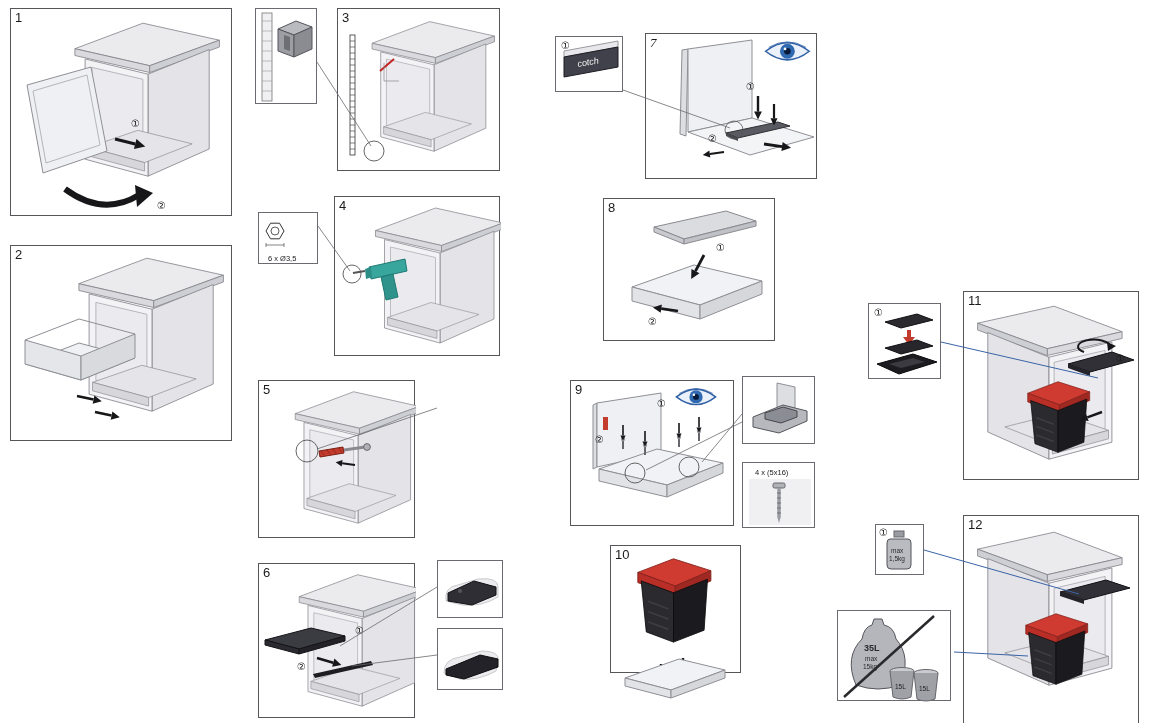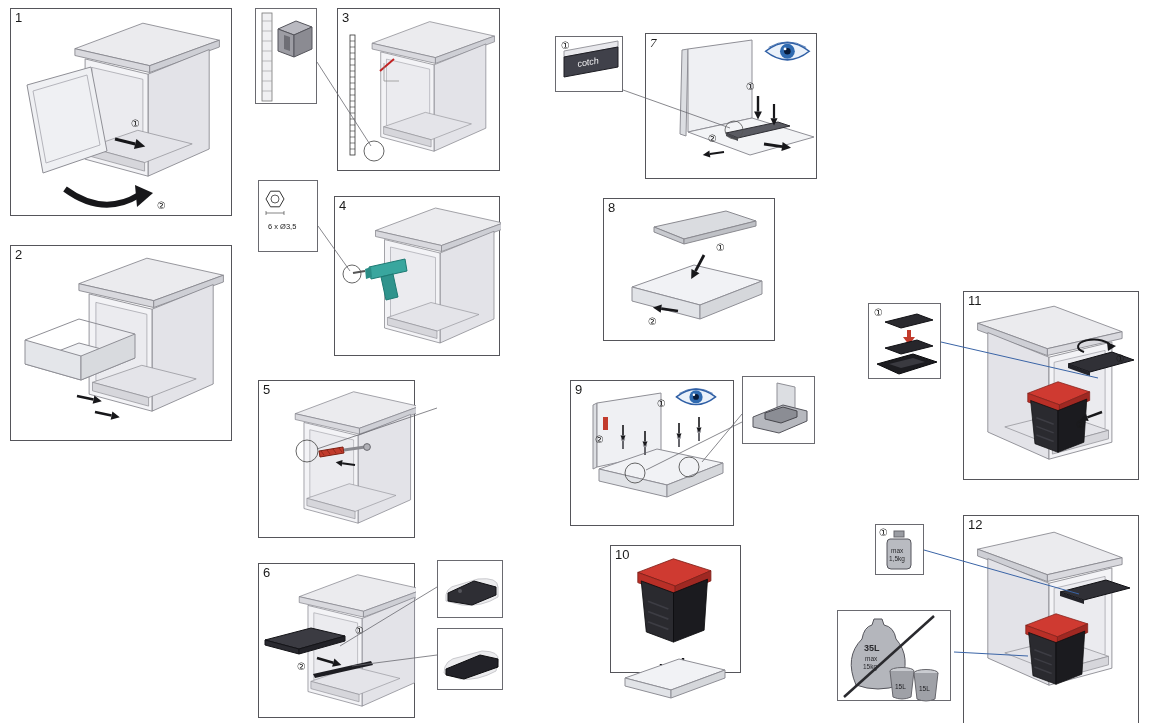--- a/index.html
+++ b/index.html
@@ -109,21 +109,21 @@
     <g>
       <rect x="12" y="26" width="5" height="120" fill="#fff" stroke="#333" stroke-width="0.8"></rect>
       <path d="M12,32h5M12,38h5M12,44h5M12,50h5M12,56h5M12,62h5M12,68h5M12,74h5M12,80h5M12,86h5M12,92h5M12,98h5M12,104h5M12,110h5M12,116h5M12,122h5M12,128h5M12,134h5M12,140h5" stroke="#333" stroke-width="0.6"></path>
     </g>
     <line x1="42" y1="62" x2="56" y2="50" stroke="#c22222" stroke-width="2"></line>
     <path d="M46,72 v-18 M46,72 h15" stroke="#888" stroke-width="0.7" fill="none"></path>
     <circle cx="36" cy="142" r="10" fill="none" stroke="#555" stroke-width="0.9"></circle>
   </svg>
 </section>
 
-<div class="inset" style="left:258px;top:180px;width:60px;height:72px">
+<div class="inset" style="left:258px;top:212px;width:60px;height:52px">
   <svg width="60" height="56" viewBox="0 0 60 56">
     <polygon points="25,18 20.5,25.8 11.5,25.8 7,18 11.5,10.2 20.5,10.2" fill="#fff" stroke="#333" stroke-width="1"></polygon>
     <circle cx="16" cy="18" r="4" fill="none" stroke="#333" stroke-width="0.8"></circle>
     <path d="M7,32 h18 M7,30 v4 M25,30 v4" stroke="#333" stroke-width="0.6" fill="none"></path>
     <text class="lbl" x="9" y="48">6 x Ø3,5</text>
   </svg>
 </div>
 
 <section class="panel" style="left:334px;top:196px;width:166px;height:160px">
   <span class="num">4</span>
@@ -288,20 +288,32 @@
 </section>
 
 <div class="inset" style="left:742px;top:376px;width:73px;height:68px">
   <svg width="73" height="68" viewBox="0 0 73 68">
     <polygon points="34,6 52,10 52,34 34,30" fill="#dcdee2" stroke="#8f8f96"></polygon>
     <polygon points="10,40 40,28 64,34 64,44 36,56 10,50" fill="#b6b8be" stroke="#55555c"></polygon>
     <polygon points="22,36 40,30 54,34 54,40 38,46 22,42" fill="#8b8d94" stroke="#46464c"></polygon>
   </svg>
 </div>
 
+<div class="inset" style="left:742px;top:462px;width:73px;height:66px">
+  <svg width="73" height="66" viewBox="0 0 73 66">
+    <text class="lbl" x="12" y="12">4 x (5x16)</text>
+    <rect x="6" y="16" width="62" height="46" fill="#f0f0f3"></rect>
+    <g transform="translate(36,20)">
+      <rect x="-6" y="0" width="12" height="5" rx="1.5" fill="#b0b2b8" stroke="#66666c"></rect>
+      <line x1="0" y1="5" x2="0" y2="34" stroke="#9a9ca2" stroke-width="3.5"></line>
+      <path d="M-2,10h4M-2,15h4M-2,20h4M-2,25h4M-2,30h4" stroke="#66666c" stroke-width="0.8"></path>
+      <polygon points="-1.8,34 1.8,34 0,40" fill="#9a9ca2"></polygon>
+    </g>
+  </svg>
+</div>
 
 <section class="panel" style="left:610px;top:545px;width:131px;height:128px">
   <span class="num">10</span>
   <svg width="131" height="156" viewBox="0 0 131 156">
     <g transform="translate(20,6) scale(0.85)">
           <use href="#bin"></use>
         </g>
     <use href="#arr" transform="translate(50,118) rotate(90) scale(0.6)"></use>
     <use href="#arr" transform="translate(72,112) rotate(90) scale(0.6)"></use>
     <g>

